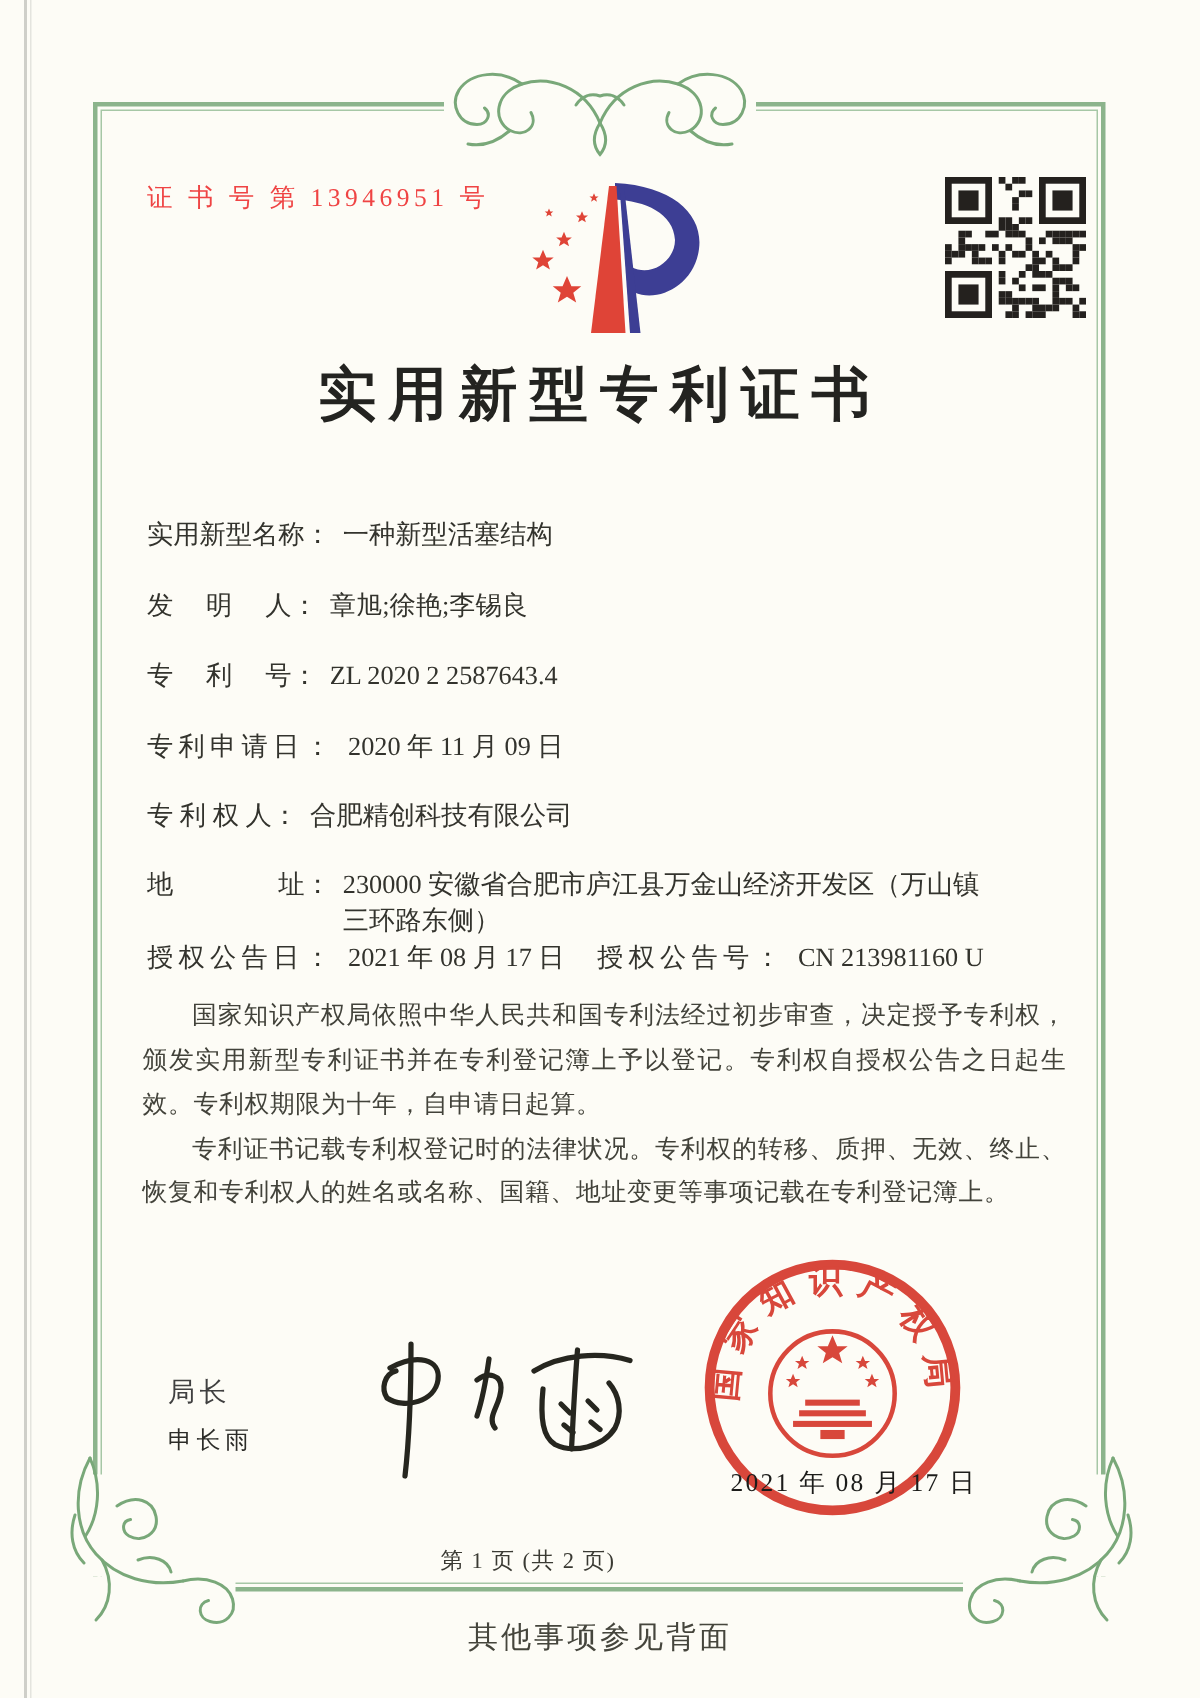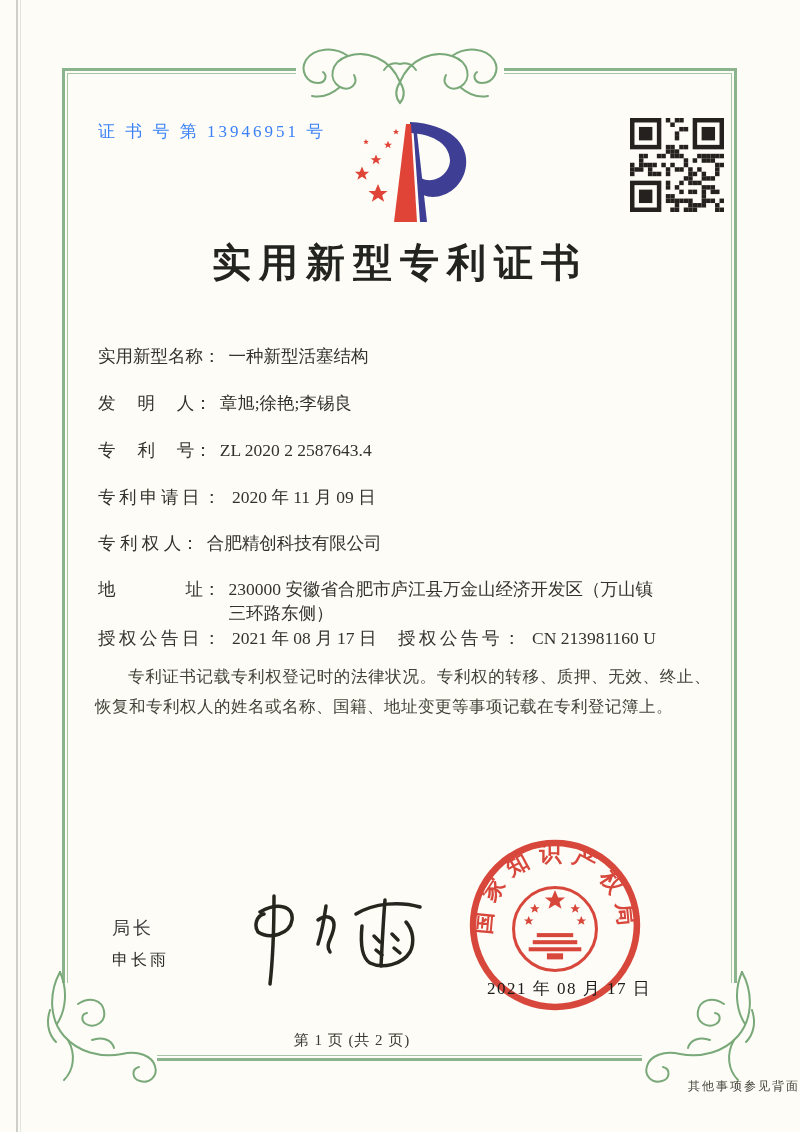--- a/index.html
+++ b/index.html
@@ -18,21 +18,21 @@
   .p-blv{left:55px;top:983px;width:18px;height:68px;}
   .p-blh{left:55px;top:1051px;width:102px;height:16px;}
   .p-brv{left:726px;top:983px;width:18px;height:68px;}
   .p-brh{left:642px;top:1051px;width:102px;height:16px;}
 
   .orn{position:absolute;}
   .orn-top{left:272px;top:42px;}
   .orn-bl{left:38px;top:966px;}
   .orn-br{left:632px;top:966px;transform:scaleX(-1);}
 
-  .cert-no{position:absolute;left:98px;top:120px;font-size:17px;letter-spacing:3px;color:#3b82f6;}
+  .cert-no{position:absolute;left:98px;top:120px;font-size:17px;letter-spacing:3px;color:#ef4444;}
 
   .logo{position:absolute;left:336px;top:112px;}
   .qr{position:absolute;left:630px;top:118px;width:94px;height:94px;}
 
   .title{position:absolute;left:0;top:236px;width:800px;text-align:center;
          font-size:39px;font-weight:700;letter-spacing:8px;color:#232320;}
 
   .frow{position:absolute;left:98px;font-size:17.5px;color:#33332d;white-space:nowrap;}
   .flabel{white-space:pre;}
   .fvalue{margin-left:8px;}
@@ -49,22 +49,22 @@
 
   .director-title{position:absolute;left:112px;top:916px;font-size:18px;letter-spacing:3px;color:#404040;}
   .director-name{position:absolute;left:112px;top:950px;font-size:16px;letter-spacing:3px;color:#2c2c28;}
   .signature{position:absolute;left:222px;top:886px;}
 
   .seal{position:absolute;left:466px;top:836px;}
   .seal-date{position:absolute;left:487px;top:977px;font-size:17px;letter-spacing:1.5px;color:#1c1c1a;}
 
   .page-num{position:absolute;left:0;top:1031px;width:704px;text-align:center;
             font-size:15px;letter-spacing:1px;color:#3a3a33;}
-  .back-note{position:absolute;left:0;top:1078px;width:800px;text-align:right;
-             font-size:12px;letter-spacing:2px;color:#45453c;}
+  .back-note{position:absolute;left:0;top:1078px;width:800px;text-align:center;
+             font-size:20px;letter-spacing:2px;color:#45453c;}
 </style>
 </head>
 <body>
 
 <div class="page">
   <div class="scan-edge"></div>
   <div class="scan-edge2"></div>
 
   <div class="frame">
     <div class="frame-inner"></div>
@@ -272,20 +272,21 @@
     <span class="flabel">地　　　　址：</span><span class="r6-wrap">230000 安徽省合肥市庐江县万金山经济开发区（万山镇三环路东侧）</span>
   </div>
   <div class="frow r7">
     <span class="flabel">授权公告日：</span><span class="fvalue">2021 年 08 月 17 日</span>
     <span class="grant-no">
       <span class="glabel">授权公告号：</span><span class="fvalue">CN 213981160 U</span>
     </span>
   </div>
 
   <div class="paras">
+    <p>国家知识产权局依照中华人民共和国专利法经过初步审查，决定授予专利权，颁发实用新型专利证书并在专利登记簿上予以登记。专利权自授权公告之日起生效。专利权期限为十年，自申请日起算。</p>
     <p>专利证书记载专利权登记时的法律状况。专利权的转移、质押、无效、终止、恢复和专利权人的姓名或名称、国籍、地址变更等事项记载在专利登记簿上。</p>
   </div>
 
   <div class="director-title">局长</div>
   <div class="director-name">申长雨</div>
   <svg class="signature" width="210" height="104" viewBox="0 0 210 104">
     <g stroke="#26261f" fill="none" stroke-width="3.5" stroke-linecap="round" stroke-linejoin="round">
       <path d="M38,26 C56,16 72,20 70,34 C68,48 48,54 36,46 C32,40 34,30 42,28"></path>
       <path d="M52,10 C52,35 51,72 48,98"></path>
       <path d="M104,20 C102,34 100,46 96,58"></path>

